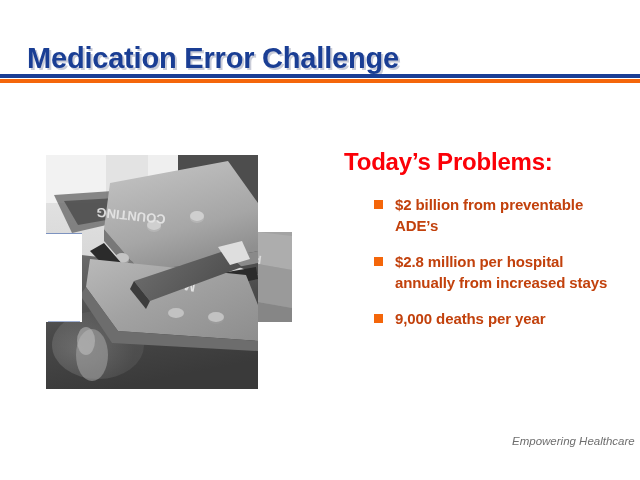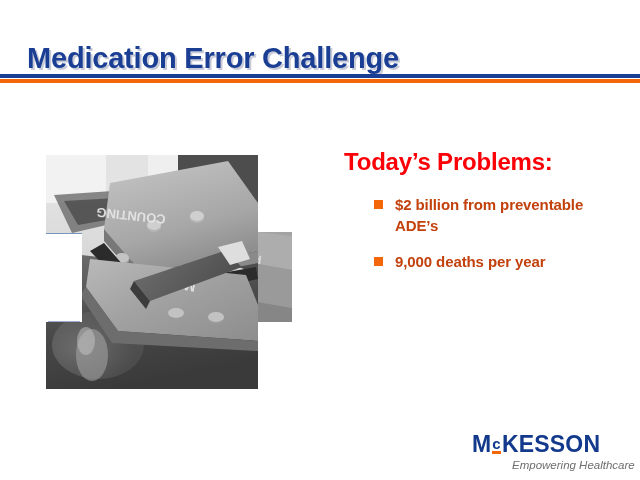--- a/index.html
+++ b/index.html
@@ -309,24 +309,27 @@
 
   <div class="today-heading">Today’s Problems:</div>
 
   <div class="bullet-list">
     <div class="bullet-row">
       <span class="bullet-marker"></span>
       <span class="bullet-text">$2 billion from preventable ADE’s</span>
     </div>
     <div class="bullet-row">
       <span class="bullet-marker"></span>
+      <span class="bullet-text">$2.8 million per hospital annually from increased stays</span>
+    </div>
+    <div class="bullet-row">
+      <span class="bullet-marker"></span>
       <span class="bullet-text">9,000 deaths per year</span>
     </div>
   </div>
 
   <div class="logo">
-    <div class="logo-word"><span>M</span><span class="logo-c">c</span><span>KESSON</span></div>
     <div class="logo-tagline">Empowering Healthcare</div>
   </div>
 
   <div class="page-number">24</div>
 
 </div>
 
 </body></html>

